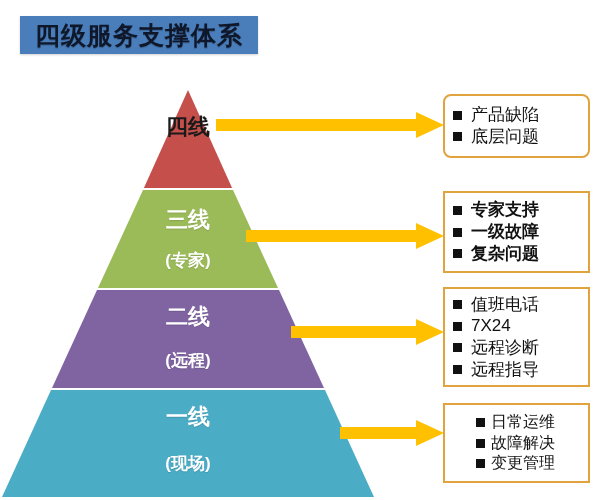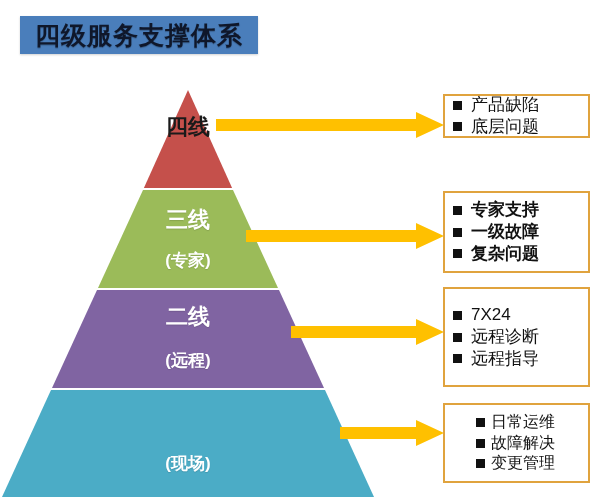--- a/index.html
+++ b/index.html
@@ -84,20 +84,21 @@
     </svg>
 
     <div class="tier-label tier-main lbl-dark" style="left:108px;top:116px;width:160px;">四线</div>
 
     <div class="tier-label tier-sub lbl-light" style="left:108px;top:252px;width:160px;">(专家)</div>
     <div class="tier-label tier-main lbl-light" style="left:108px;top:209px;width:160px;">三线</div>
 
     <div class="tier-label tier-main lbl-light" style="left:108px;top:306px;width:160px;">二线</div>
     <div class="tier-label tier-sub lbl-light" style="left:108px;top:352px;width:160px;">(远程)</div>
 
+    <div class="tier-label tier-main lbl-light" style="left:108px;top:406px;width:160px;">一线</div>
     <div class="tier-label tier-sub lbl-light" style="left:108px;top:455px;width:160px;">(现场)</div>
   </div>
 
   <div class="arrow" style="left:216px;top:112px;width:228px;">
     <svg width="228" height="26" viewBox="0 0 228 26" xmlns="http://www.w3.org/2000/svg">
       <polygon points="0,7 200,7 200,0 228,13 200,26 200,19 0,19" fill="#ffc000"></polygon>
     </svg>
   </div>
 
   <div class="arrow" style="left:246px;top:223px;width:198px;">
@@ -111,21 +112,21 @@
       <polygon points="0,7 125,7 125,0 153,13 125,26 125,19 0,19" fill="#ffc000"></polygon>
     </svg>
   </div>
 
   <div class="arrow" style="left:340px;top:420px;width:104px;">
     <svg width="104" height="26" viewBox="0 0 104 26" xmlns="http://www.w3.org/2000/svg">
       <polygon points="0,7 76,7 76,0 104,13 76,26 76,19 0,19" fill="#ffc000"></polygon>
     </svg>
   </div>
 
-  <div class="callout" style="left:443px;top:94px;width:147px;height:44px;">
+  <div class="callout" style="left:443px;top:94px;width:147px;height:64px;border-radius:8px;">
     <div class="row">
       <span class="bullet"></span>
       <span>产品缺陷</span>
     </div>
     <div class="row">
       <span class="bullet"></span>
       <span>底层问题</span>
     </div>
   </div>
 
@@ -138,20 +139,24 @@
       <span class="bullet"></span>
       <span>一级故障</span>
     </div>
     <div class="row">
       <span class="bullet"></span>
       <span>复杂问题</span>
     </div>
   </div>
 
   <div class="callout" style="left:443px;top:287px;width:147px;height:100px;">
+    <div class="row">
+      <span class="bullet"></span>
+      <span>值班电话</span>
+    </div>
     <div class="row">
       <span class="bullet"></span>
       <span>7X24</span>
     </div>
     <div class="row">
       <span class="bullet"></span>
       <span>远程诊断</span>
     </div>
     <div class="row">
       <span class="bullet"></span>

